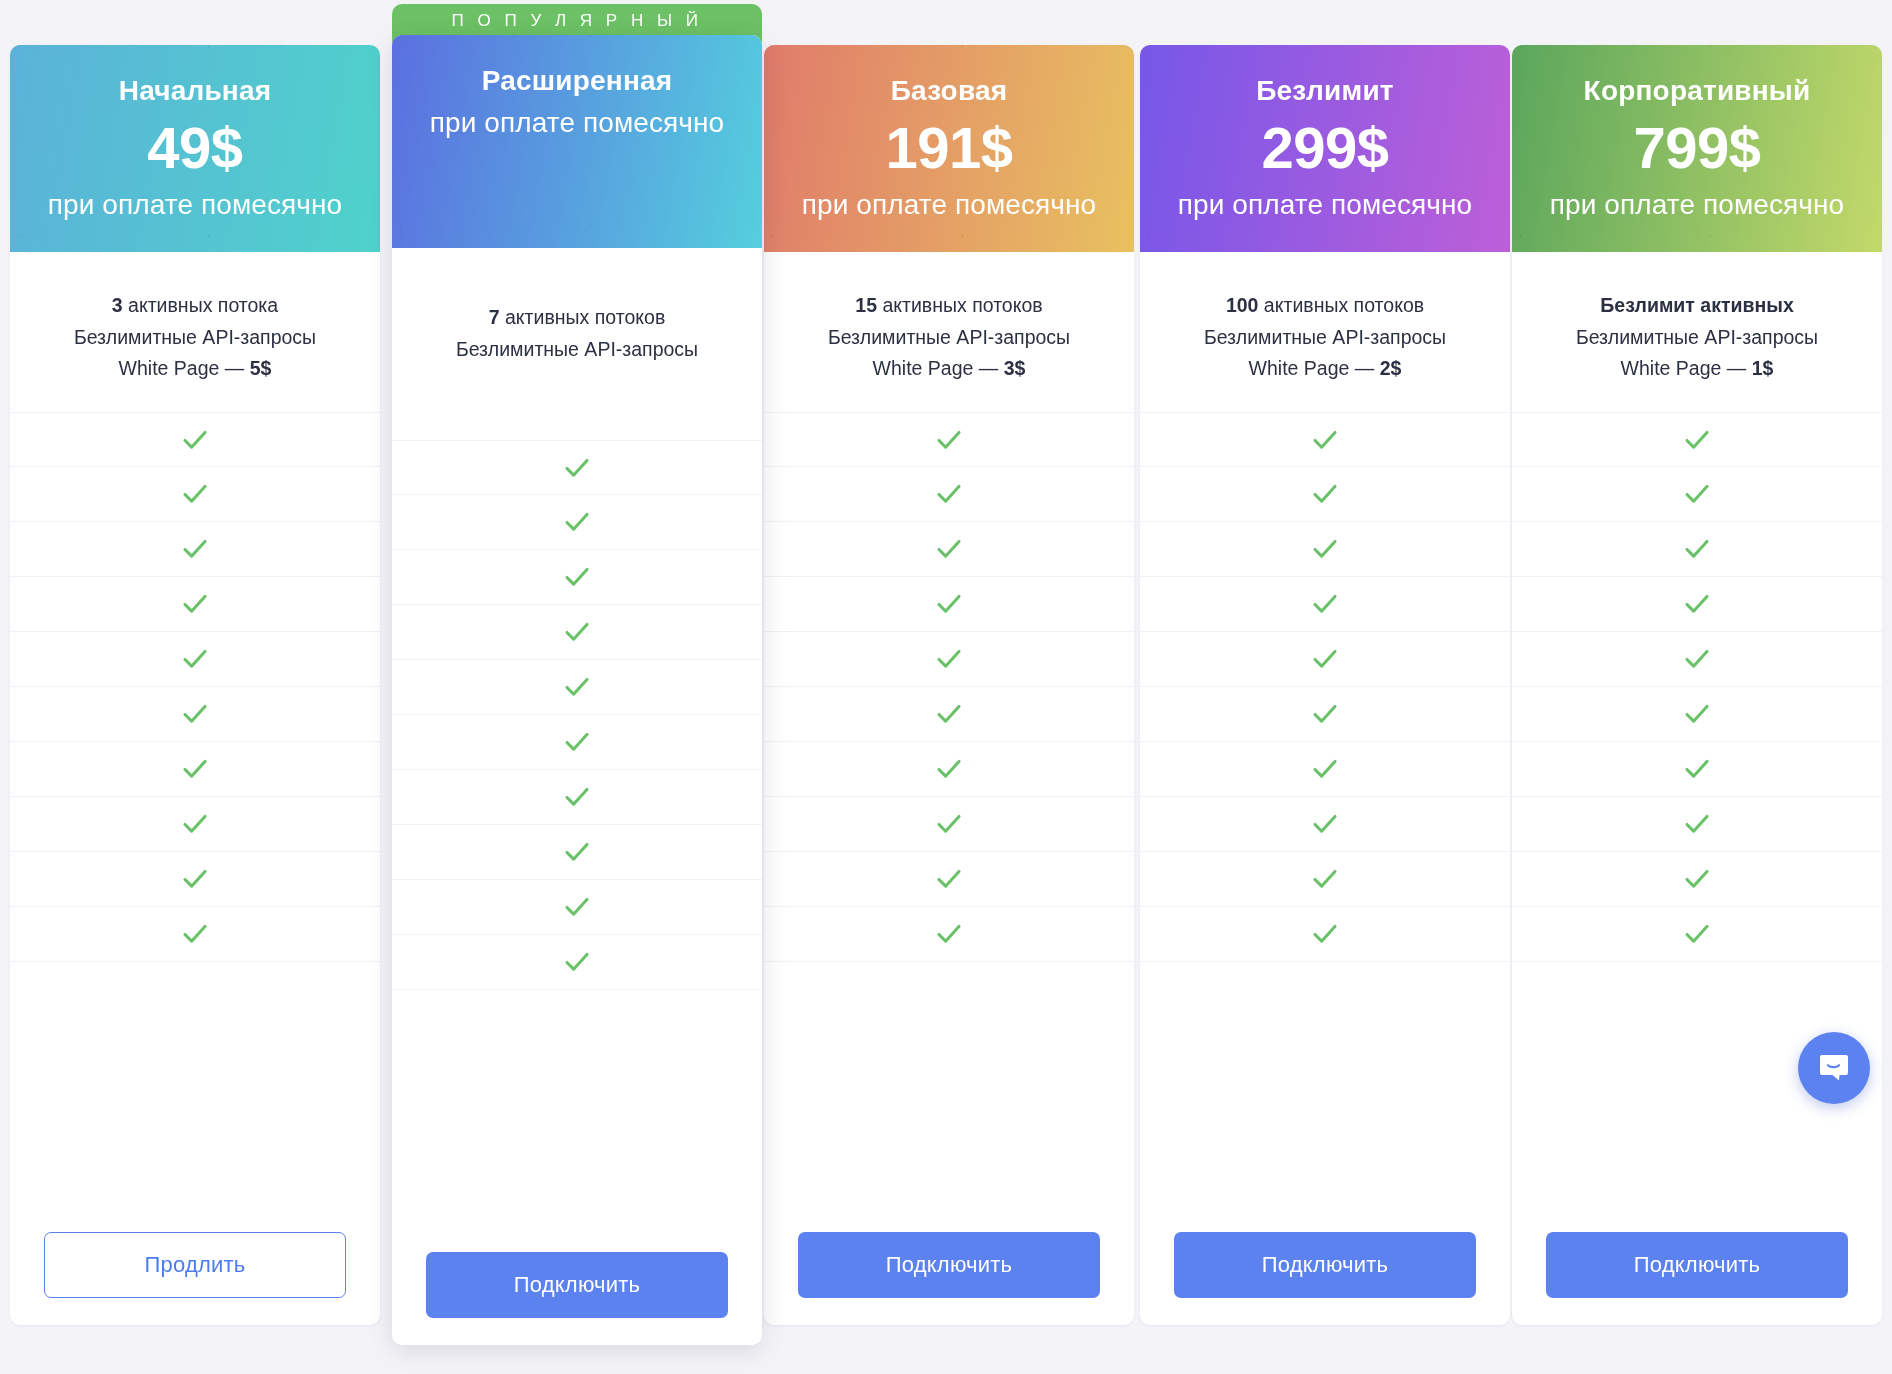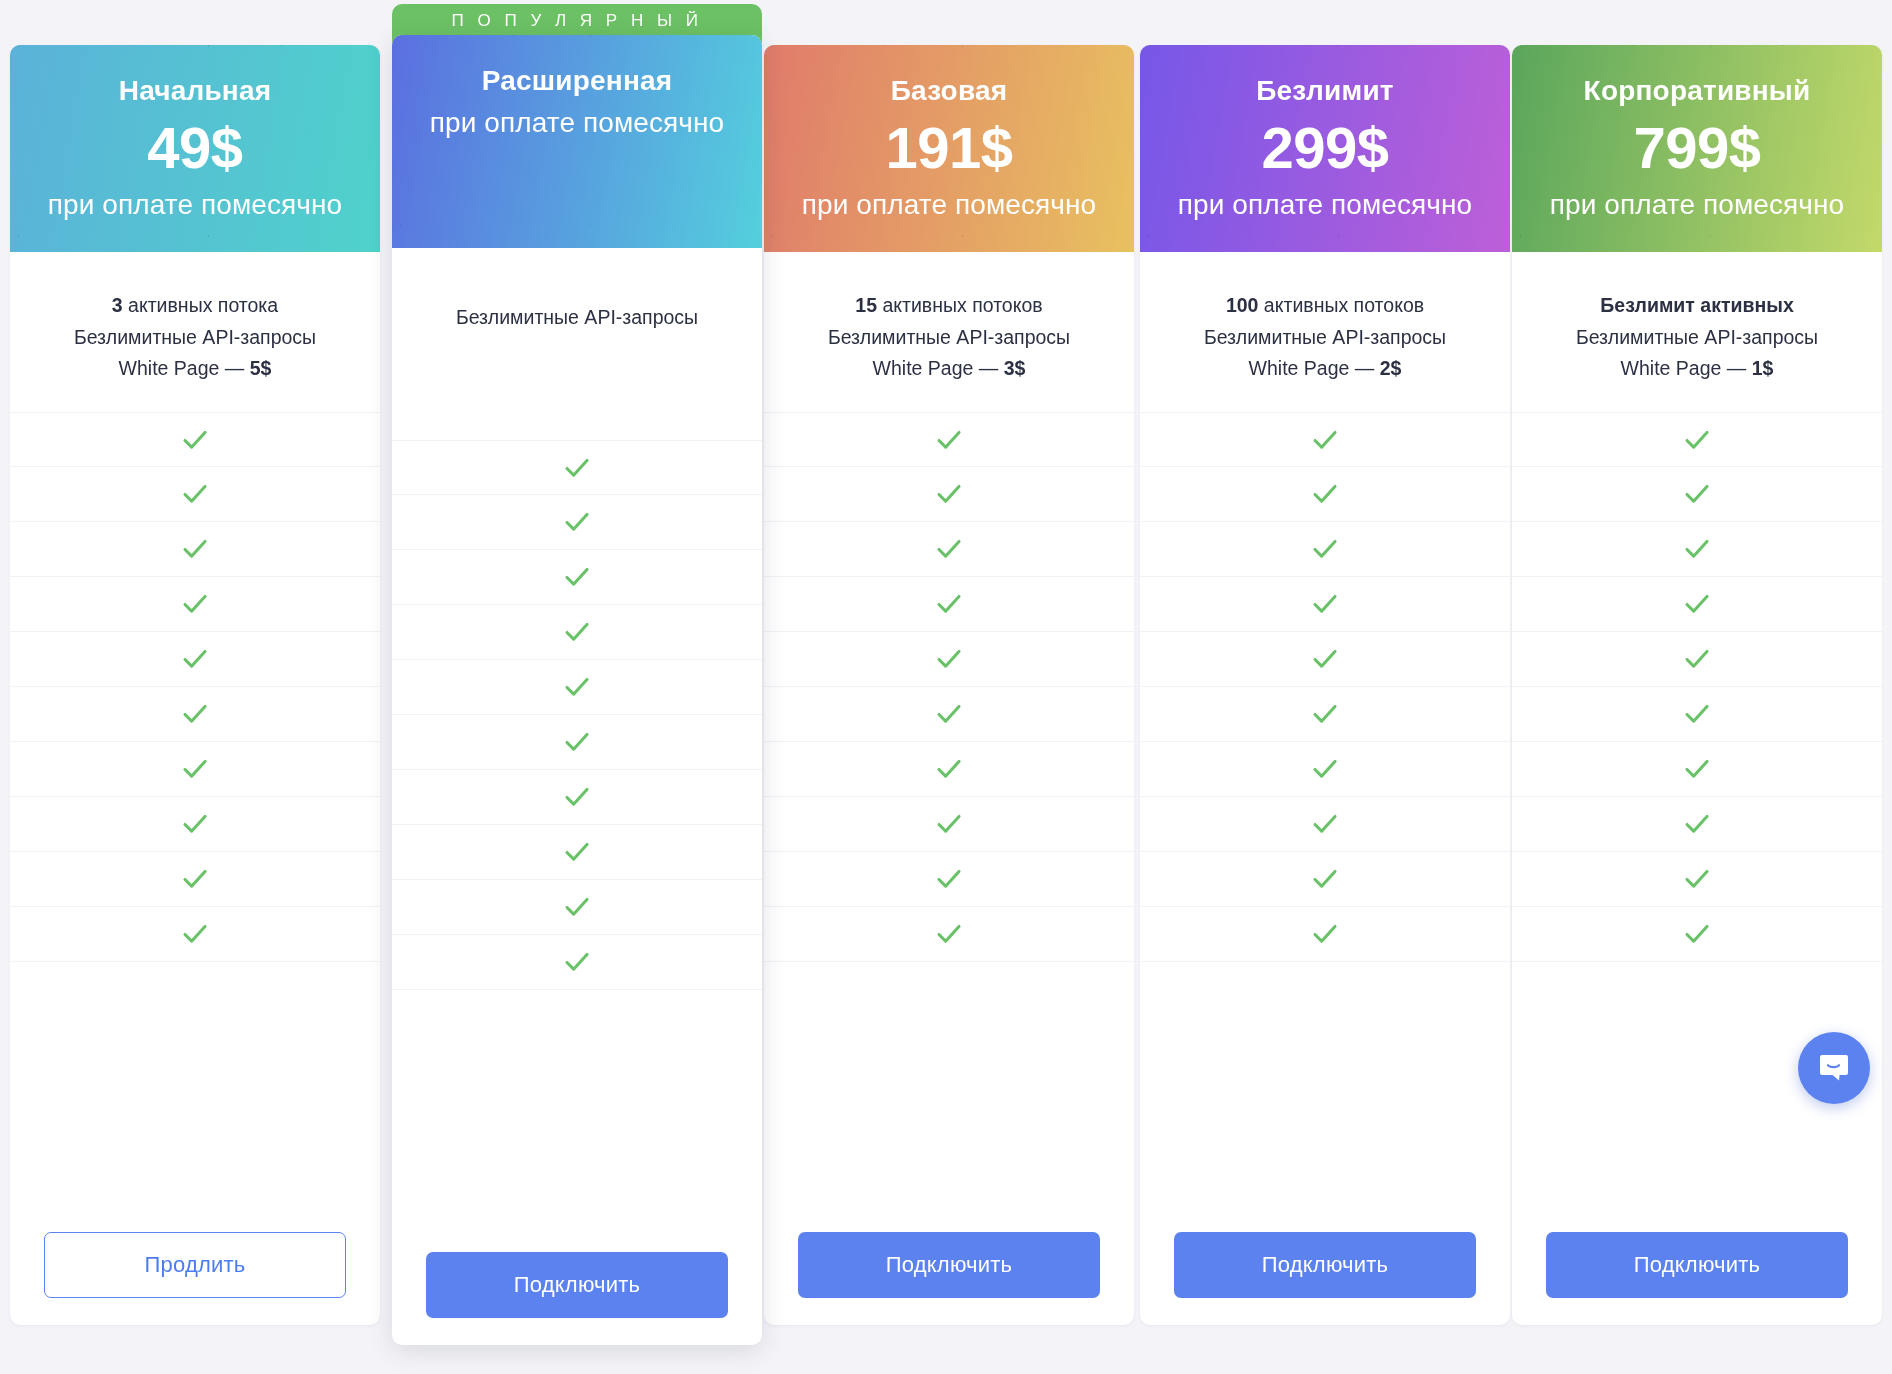--- a/index.html
+++ b/index.html
@@ -294,20 +294,21 @@
         <div class="card-action">
           <button class="btn btn-outline">Продлить</button>
         </div>
       </div>
       <div class="card card-1 popular">
         <div class="card-head" style="background: linear-gradient(100deg, rgb(91, 111, 224) 0%, rgb(84, 207, 221) 100%);">
           <div class="plan-name">Расширенная</div>
           <div class="plan-period">при оплате помесячно</div>
         </div>
         <div class="card-summary">
+          <div class="ln"><b>7</b><span> активных потоков</span></div>
           <div class="ln">Безлимитные API-запросы</div>
         </div>
         <div class="feature-rows">
           <div class="feature-row">
             <svg class="check-icon" width="34" height="34" viewBox="0 0 34 34">
               <path d="M7 17.5 L13.6 24.2 L27 9.5" fill="none" stroke="#6ac268" stroke-width="3.1" stroke-linecap="round" stroke-linejoin="round"></path>
             </svg>
           </div>
           <div class="feature-row">
             <svg class="check-icon" width="34" height="34" viewBox="0 0 34 34">

